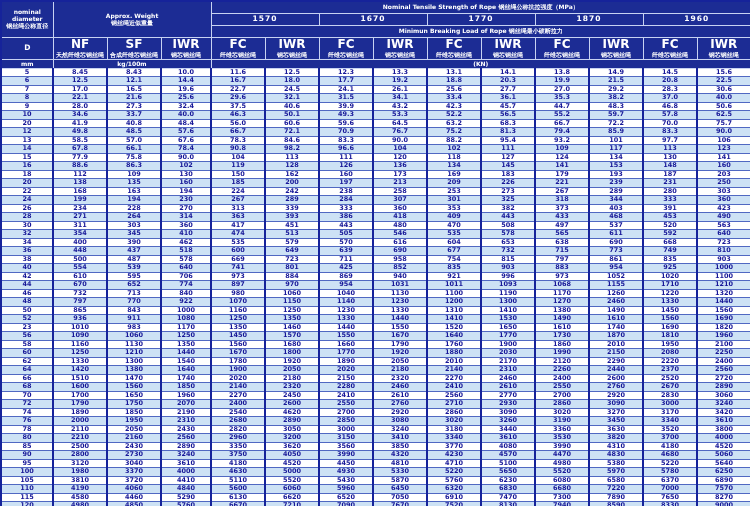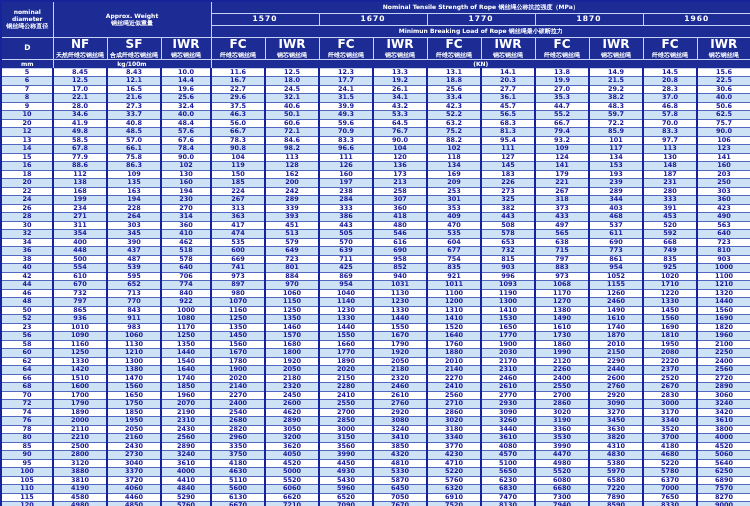--- a/index.html
+++ b/index.html
@@ -896,21 +896,21 @@
         <td>4810</td>
         <td>4710</td>
         <td>5100</td>
         <td>4980</td>
         <td>5380</td>
         <td>5220</td>
         <td>5640</td>
       </tr>
       <tr class="alt">
         <td>100</td>
-        <td>3880</td>
+        <td>1980</td>
         <td>3370</td>
         <td>4000</td>
         <td>4630</td>
         <td>5000</td>
         <td>4930</td>
         <td>5330</td>
         <td>5220</td>
         <td>5650</td>
         <td>5520</td>
         <td>5970</td>

